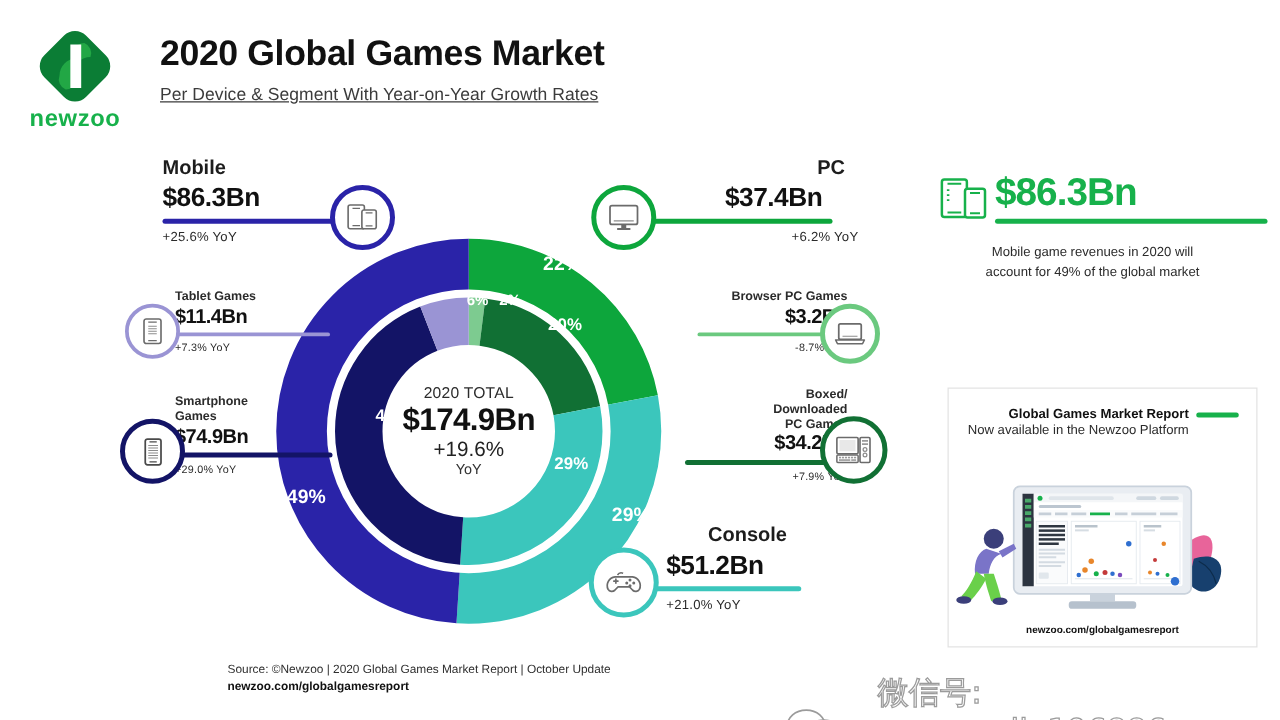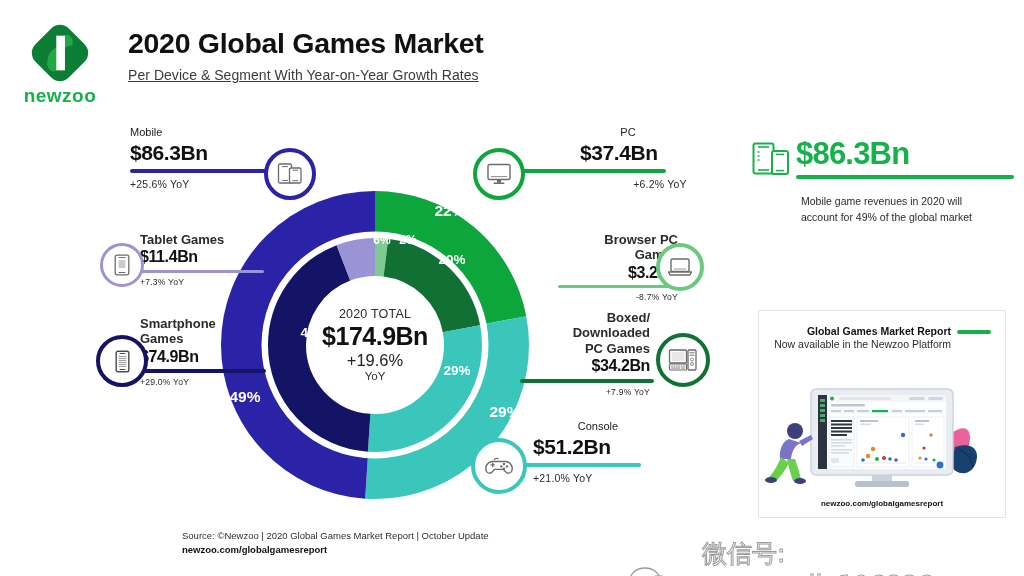--- a/index.html
+++ b/index.html
@@ -33,22 +33,22 @@
     position:absolute;left:50%;top:50%;transform:translate(-50%,-50%);
     width:132px;text-align:center;line-height:1.05;
   }
   .c-top{font-size:12.5px;color:#2b2b2b;letter-spacing:.2px;}
   .c-big{font-size:25px;font-weight:bold;color:#111;margin-top:2px;letter-spacing:-0.5px;}
   .c-mid{font-size:16.5px;color:#222;margin-top:3px;}
   .c-sub{font-size:11.5px;color:#333;margin-top:0px;}
 
   
   .callout{position:absolute;}
-  .co-label{font-size:11px;font-weight:normal;color:#1d1d1d;line-height:1.18;}
-  .co-label.small{font-weight:bold;font-size:13px;color:#2b2b2b;}
+  .co-label{font-size:16px;font-weight:bold;color:#1d1d1d;line-height:1.18;}
+  .co-label.small{font-weight:bold;font-size:10px;color:#2b2b2b;}
   .co-value{font-size:21px;font-weight:bold;color:#111;letter-spacing:-0.4px;line-height:1.1;}
   .co-value.sm{font-size:16px;}
   .co-yoy{font-size:10.5px;color:#2b2b2b;letter-spacing:.2px;}
   .co-yoy.sm{font-size:8.6px;}
   .rule{height:4px;border-radius:2px;}
   .rule.thin{height:3px;}
 
   .icon-circle{
     position:absolute;border-radius:50%;background:#fff;
     box-sizing:border-box;display:flex;align-items:center;justify-content:center;
@@ -202,21 +202,21 @@
           <line x1="3.6" y1="8.4" x2="11.4" y2="8.4"></line>
         <line x1="3.6" y1="10.4" x2="11.4" y2="10.4"></line>
           <line x1="3.6" y1="12.4" x2="11.4" y2="12.4"></line>
         <line x1="3.6" y1="14.4" x2="11.4" y2="14.4"></line>
           <line x1="3.6" y1="16.4" x2="11.4" y2="16.4"></line>
       </g>
     </svg>
   </div>
 
   <div class="callout" style="left:580px;top:126px;width:160px;text-align:left;">
-    <div class="co-label" style="text-align:center;width:96px;">PC</div>
+    <div class="co-label" style="text-align:right;width:96px;">PC</div>
     <div class="co-value" style="margin-top:2px;">$37.4Bn</div>
     <div class="rule" style="background:#0DA63C;width:146px;margin-top:5px;margin-left:-60px;"></div>
     <div class="co-yoy" style="margin-top:5px;text-align:center;">+6.2% YoY</div>
   </div>
   <div class="icon-circle" style="left:473px;top:148px;width:52px;height:52px;border:4px solid #0DA63C;">
     <svg width="26" height="24" viewBox="0 0 26 24">
       <rect x="2" y="2.5" width="22" height="15" rx="1.6" fill="#fff" stroke="#6b6b6b" stroke-width="1.4"></rect>
       <line x1="5" y1="14.6" x2="21" y2="14.6" stroke="#8c8c8c" stroke-width="1"></line>
       <rect x="11" y="17.5" width="4" height="3.2" fill="#6b6b6b"></rect>
       <rect x="7.5" y="20.4" width="11" height="1.6" rx="0.8" fill="#6b6b6b"></rect>
@@ -230,21 +230,21 @@
     <div class="co-yoy sm" style="margin-top:4px;">-8.7% YoY</div>
   </div>
   <div class="icon-circle" style="left:656px;top:243px;width:48px;height:48px;border:4px solid #6BC97F;">
     <svg width="26" height="20" viewBox="0 0 26 20">
       <rect x="4" y="2" width="18" height="12.5" rx="1.3" fill="#fff" stroke="#6b6b6b" stroke-width="1.4"></rect>
       <line x1="7" y1="12" x2="19" y2="12" stroke="#8c8c8c" stroke-width="0.9"></line>
       <path d="M1.5 15 H24.5 L23 18 H3 Z" fill="#fff" stroke="#6b6b6b" stroke-width="1.3" stroke-linejoin="round"></path>
     </svg>
   </div>
 
-  <div class="callout" style="left:520px;top:310px;width:130px;text-align:right;">
+  <div class="callout" style="left:548px;top:310px;width:130px;text-align:right;">
     <div class="co-label small">Boxed/</div>
     <div class="co-label small">Downloaded</div>
     <div class="co-label small">PC Games</div>
     <div class="co-value sm" style="margin-top:1px;">$34.2Bn</div>
     <div class="rule" style="background:#117034;width:134px;margin-top:4px;"></div>
     <div class="co-yoy sm" style="margin-top:4px;">+7.9% YoY</div>
   </div>
   <div class="icon-circle" style="left:656px;top:333px;width:54px;height:54px;border:4px solid #117034;">
     <svg width="30" height="24" viewBox="0 0 30 24">
       <rect x="1.5" y="2" width="17" height="13" rx="1" fill="#fff" stroke="#6b6b6b" stroke-width="1.3"></rect>
@@ -304,21 +304,21 @@
           <rect x="20" y="9" width="16" height="23" rx="2" fill="#fff" stroke="#17B14B" stroke-width="2"></rect>
           <line x1="24" y1="12.4" x2="32" y2="12.4" stroke="#17B14B" stroke-width="1.5"></line>
           <line x1="24" y1="28.6" x2="32" y2="28.6" stroke="#17B14B" stroke-width="1.5"></line>
         </svg>
       </div>
       <div class="rs-body">
         <div class="rs-value">$86.3Bn</div>
         <div class="rs-rule"></div>
       </div>
     </div>
-    <div class="rs-text" style="margin-left:49px;width:188px;">Mobile game revenues in 2020 will account for 49% of the global market</div>
+    <div class="rs-text" style="margin-left:28px;width:188px;text-align:center;">Mobile game revenues in 2020 will account for 49% of the global market</div>
   </div>
 
   <div class="promo">
     <div class="promo-head">
       <div class="promo-txt">
         <div class="promo-title">Global Games Market Report</div>
         <div class="promo-sub">Now available in the Newzoo Platform</div>
       </div>
       <div class="promo-dash"></div>
     </div>

